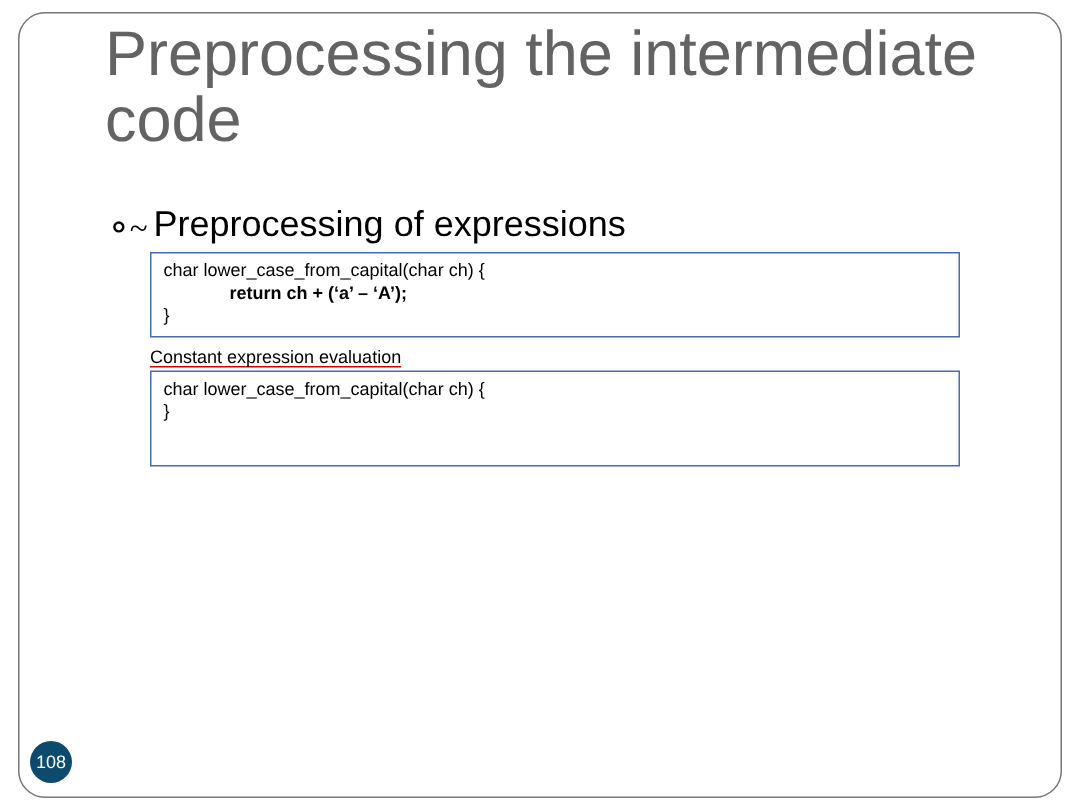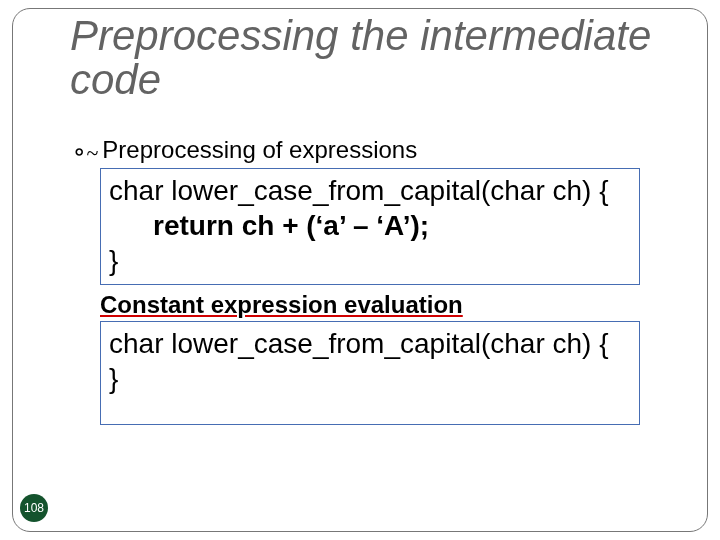--- a/index.html
+++ b/index.html
@@ -22,21 +22,20 @@
   .title {
     position: absolute;
     left: 70px;
     top: 14px;
     width: 600px;
     font-family: "Segoe UI Light", "Segoe UI", Arial, sans-serif;
     font-weight: 300;
     font-size: 42px;
     line-height: 1.05;
     color: #636363;
-    font-style: italic;
   }
   .body {
     position: absolute;
     left: 70px;
     top: 136px;
     width: 600px;
     color: #000;
   }
   .bullet-row {
     display: flex;
@@ -54,43 +53,42 @@
   }
   .bullet-text {
     font-size: 24px;
     text-align: center;
   }
   .codebox {
     border: 1.5px solid #466db3;
     padding: 4px 8px 6px 8px;
     margin: 2px 0 6px 30px;
     width: 540px;
-    font-size: 28px;
+    font-size: 12px;
     line-height: 1.25;
     background: #fff;
   }
   .codebox .line { white-space: pre; font-family: Arial, sans-serif; }
   .indent1 { padding-left: 44px; font-weight: bold; }
   .anno {
-    font-size: 24px;
+    font-size: 12px;
     margin-left: 30px;
     margin-bottom: 2px;
     text-decoration: underline;
     text-decoration-color: #d00000;
     text-underline-offset: 2px;
-    font-weight: bold;
   }
   .pagenum {
     position: absolute;
     left: 20px;
     bottom: 18px;
     width: 28px;
     height: 28px;
     border-radius: 50%;
-    background: #14532d;
+    background: #0c4a6e;
     color: #fff;
     font-size: 12px;
     display: flex;
     align-items: center;
     justify-content: center;
   }
 </style>
 </head>
 <body>
 

